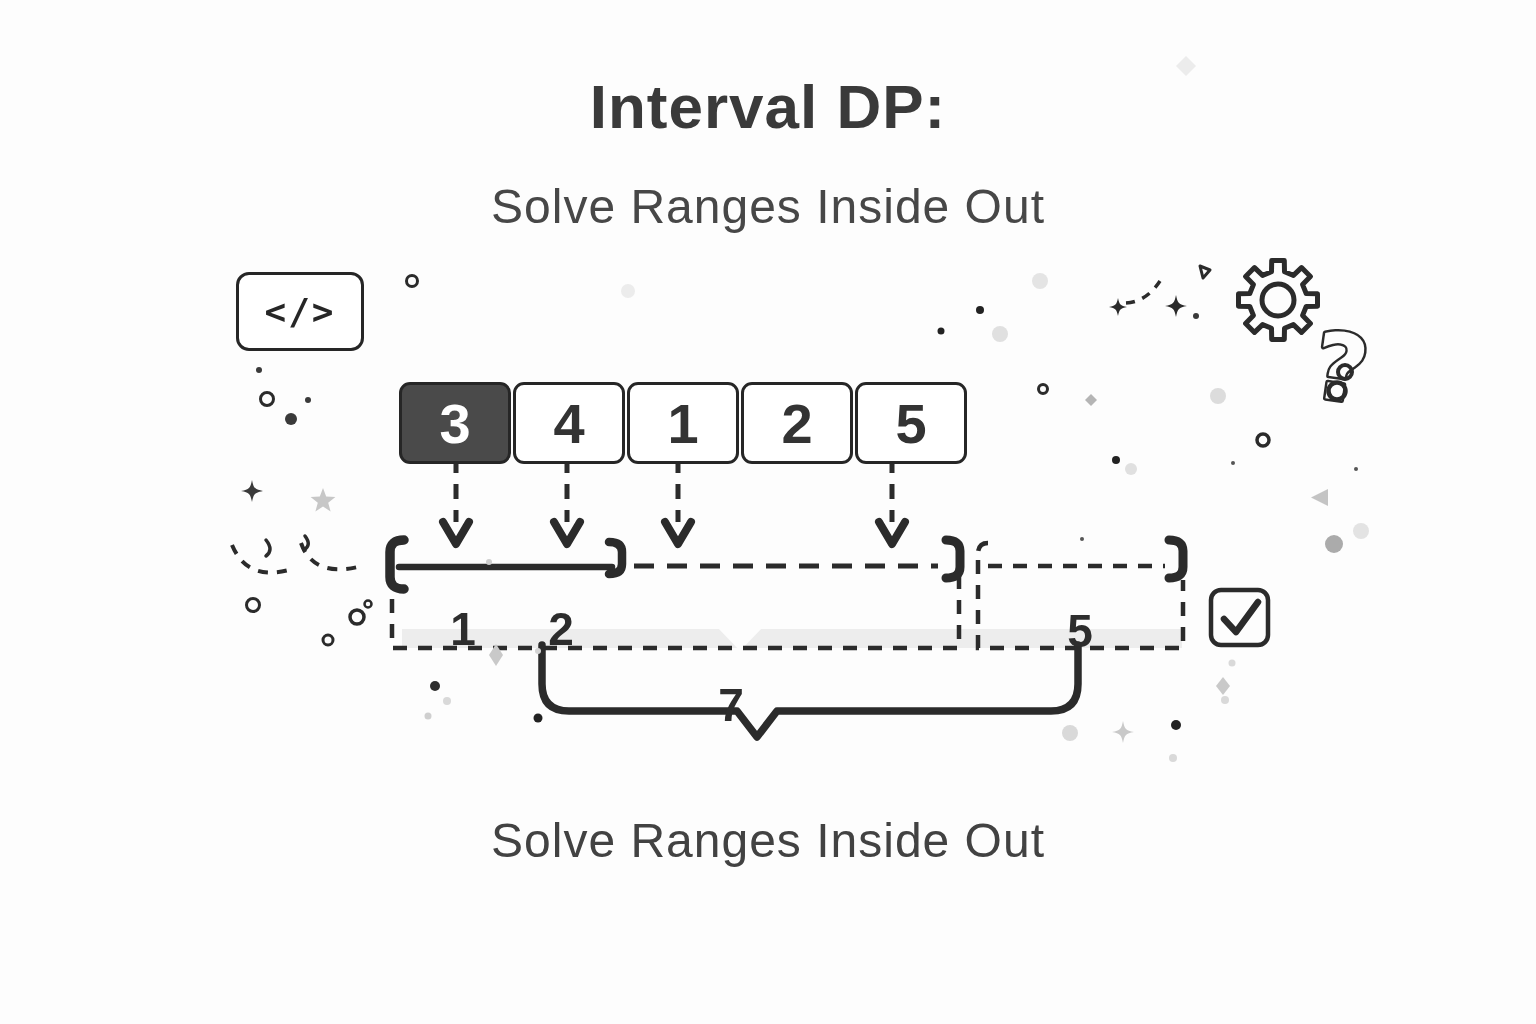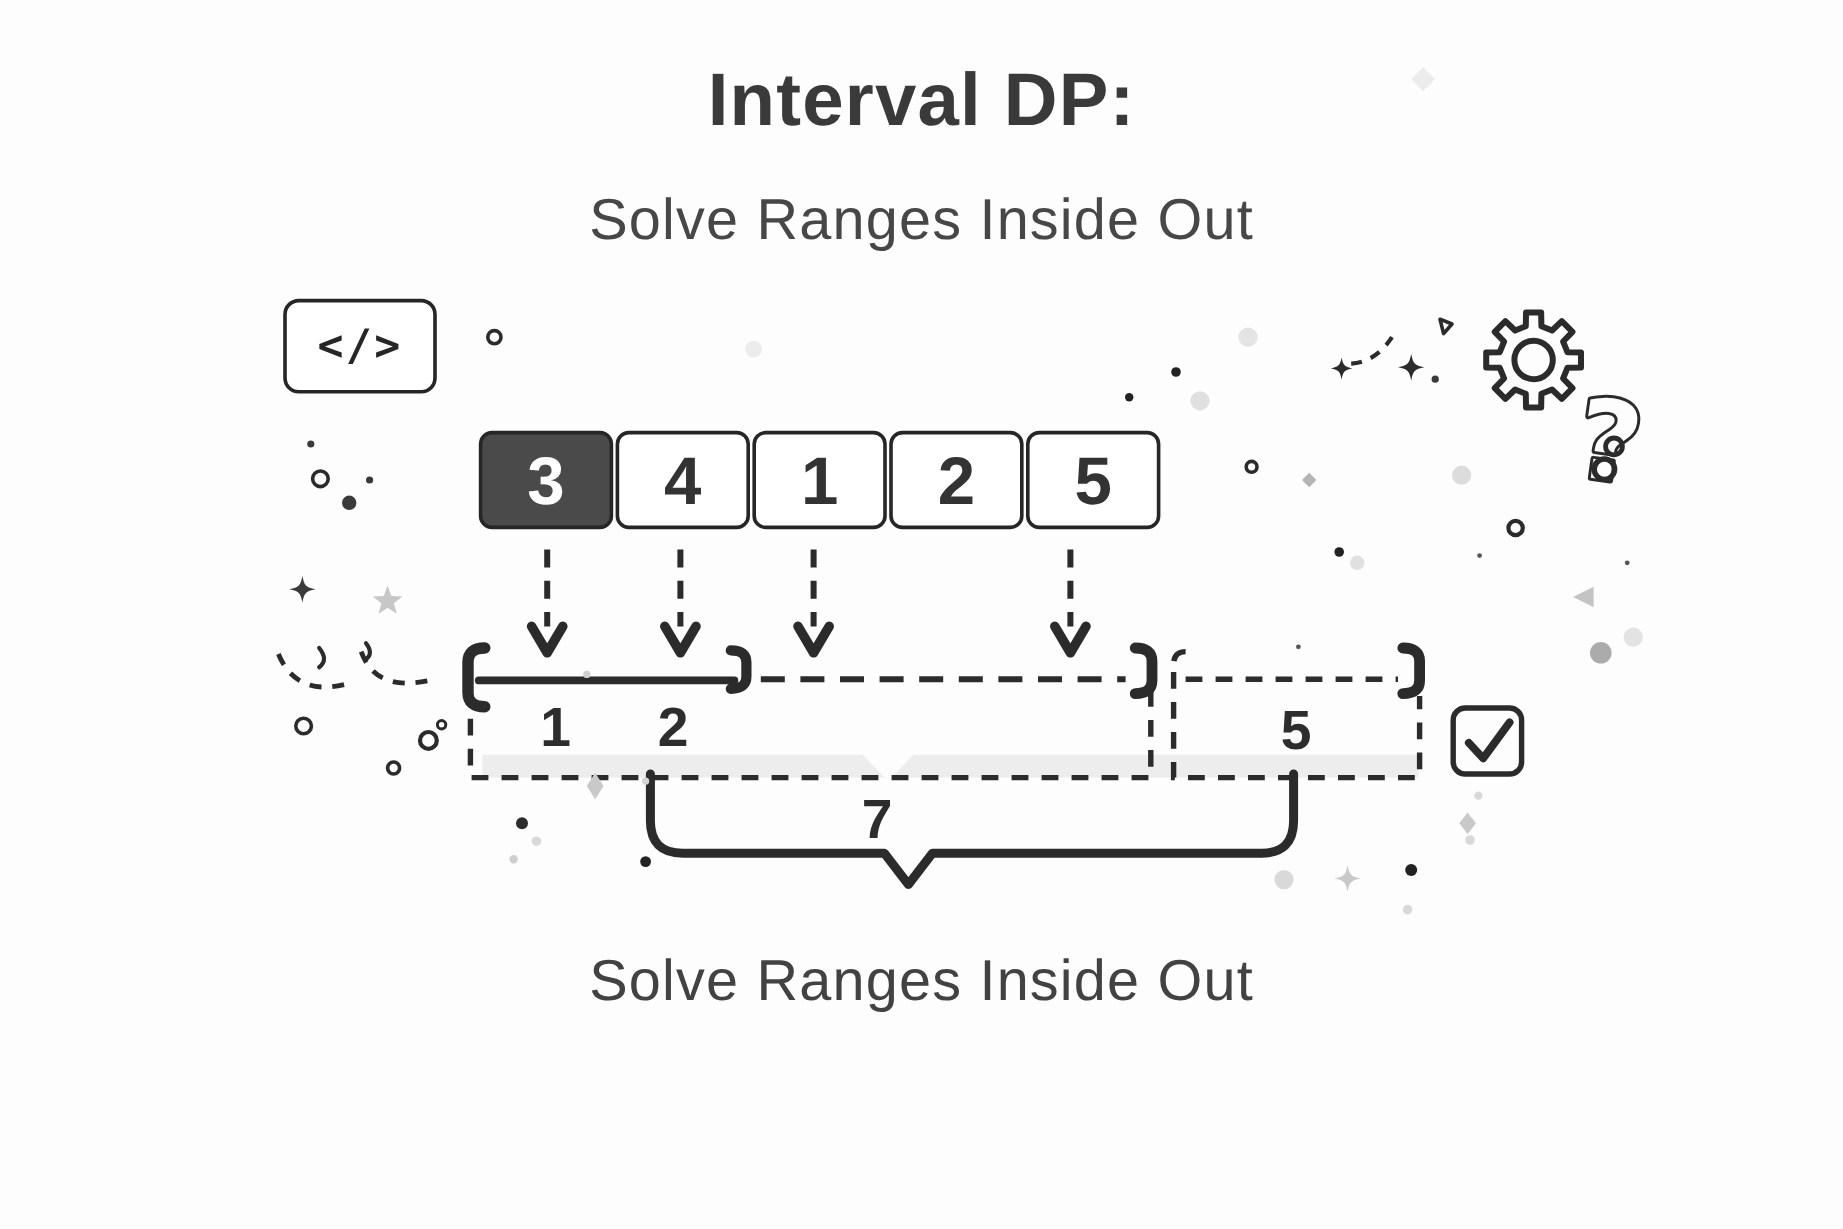--- a/index.html
+++ b/index.html
@@ -1,21 +1,21 @@
 <!DOCTYPE html>
 <html><head>
 <meta charset="utf-8">
 <style>
   html,body{margin:0;padding:0;background:#e9e9e9;}
   #stage{
     position:relative;width:1536px;height:1024px;margin:0 auto;
     background:#fdfdfd;overflow:hidden;
     font-family:"Liberation Sans","DejaVu Sans",sans-serif;color:#3a3a3a;
   }
-  .abs{position:absolute;}
+  .abs{position:absolute;margin-top:23px;}
   #diagram-svg{position:absolute;inset:0;z-index:1;}
   .txt{z-index:3;}
   #title{
     left:0;right:0;top:48px;text-align:center;
     font-size:62px;font-weight:bold;letter-spacing:1px;color:#3a3a3a;
   }
   #subtitle{
     left:0;right:0;top:156px;text-align:center;
     font-size:48px;font-weight:normal;letter-spacing:1px;color:#474747;
   }

